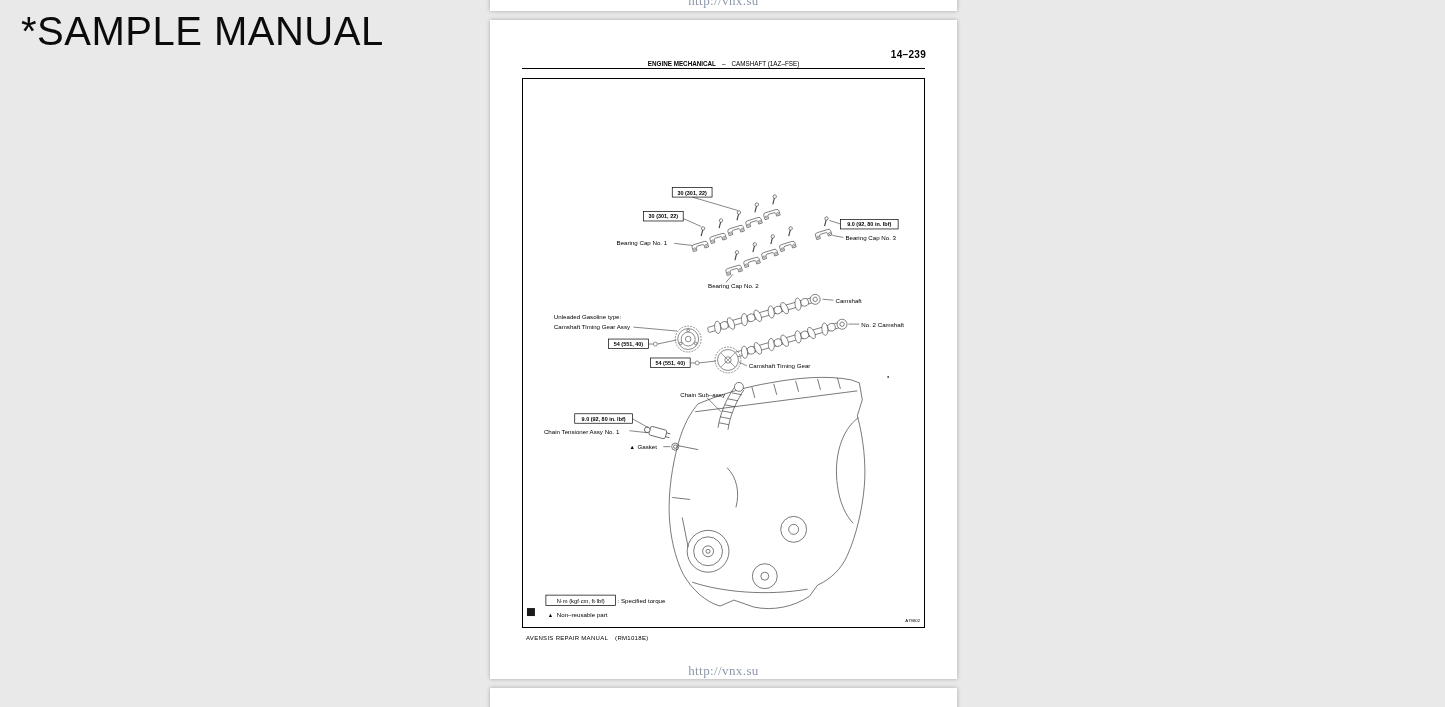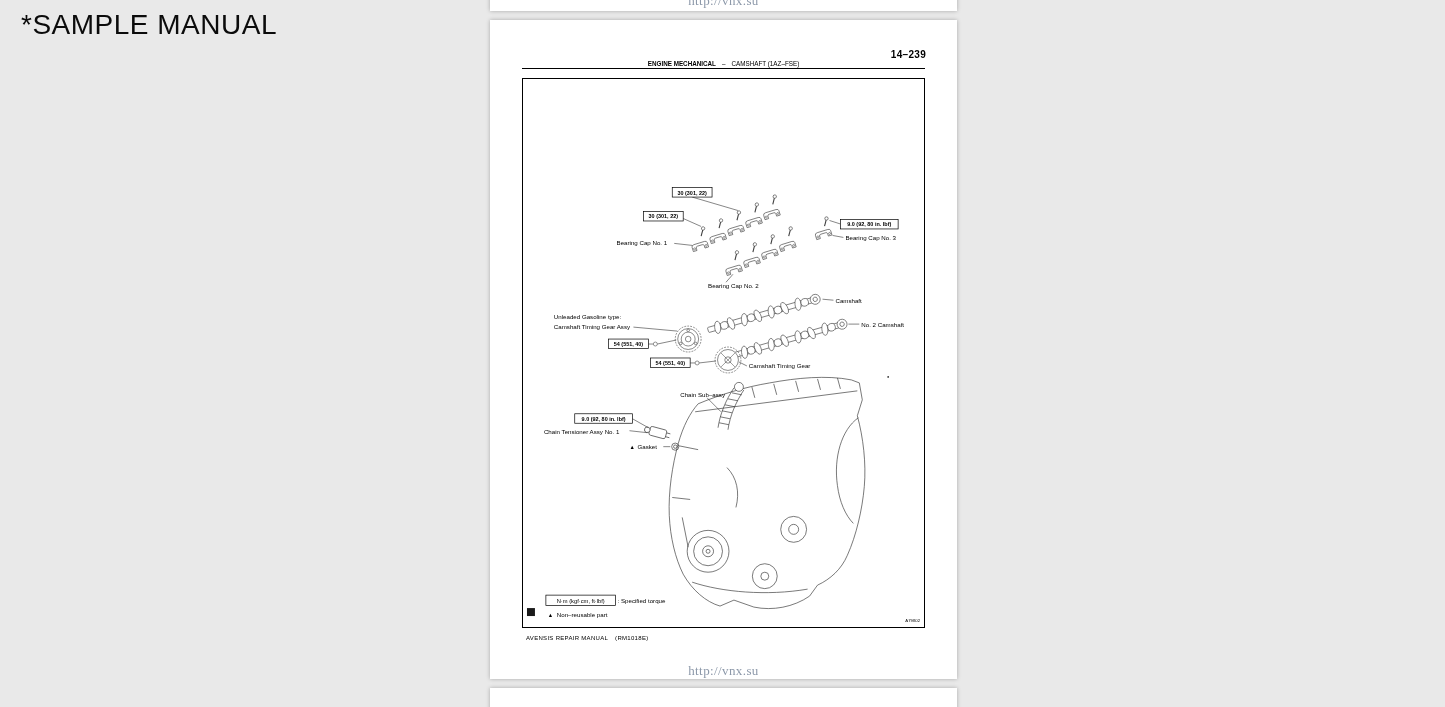--- a/index.html
+++ b/index.html
@@ -2,21 +2,21 @@
 <html><head>
 <meta charset="utf-8">
 <style>
   * { box-sizing: border-box; margin: 0; padding: 0; }
   html, body { width: 1445px; height: 707px; }
   body { font-family: "Liberation Sans", sans-serif; background: #e9e9e9; overflow: hidden; }
   .canvas { position: relative; width: 1445px; height: 707px; overflow: hidden; background: #e9e9e9; }
 
   .sample-heading {
     position: absolute; left: 21px; top: 9px;
-    font-size: 28px; color: #0b0b0b; letter-spacing: 0.5px;
+    font-size: 40px; color: #0b0b0b; letter-spacing: 0.5px;
   }
 
   .page {
     position: absolute; left: 490px; width: 467px;
     background: #ffffff; box-shadow: 0 0 4px rgba(0,0,0,0.28);
   }
   .page-top    { top: -49px; height: 60px; }
   .page-main   { top: 20px;  height: 659px; }
   .page-bottom { top: 688px; height: 80px; }
 

